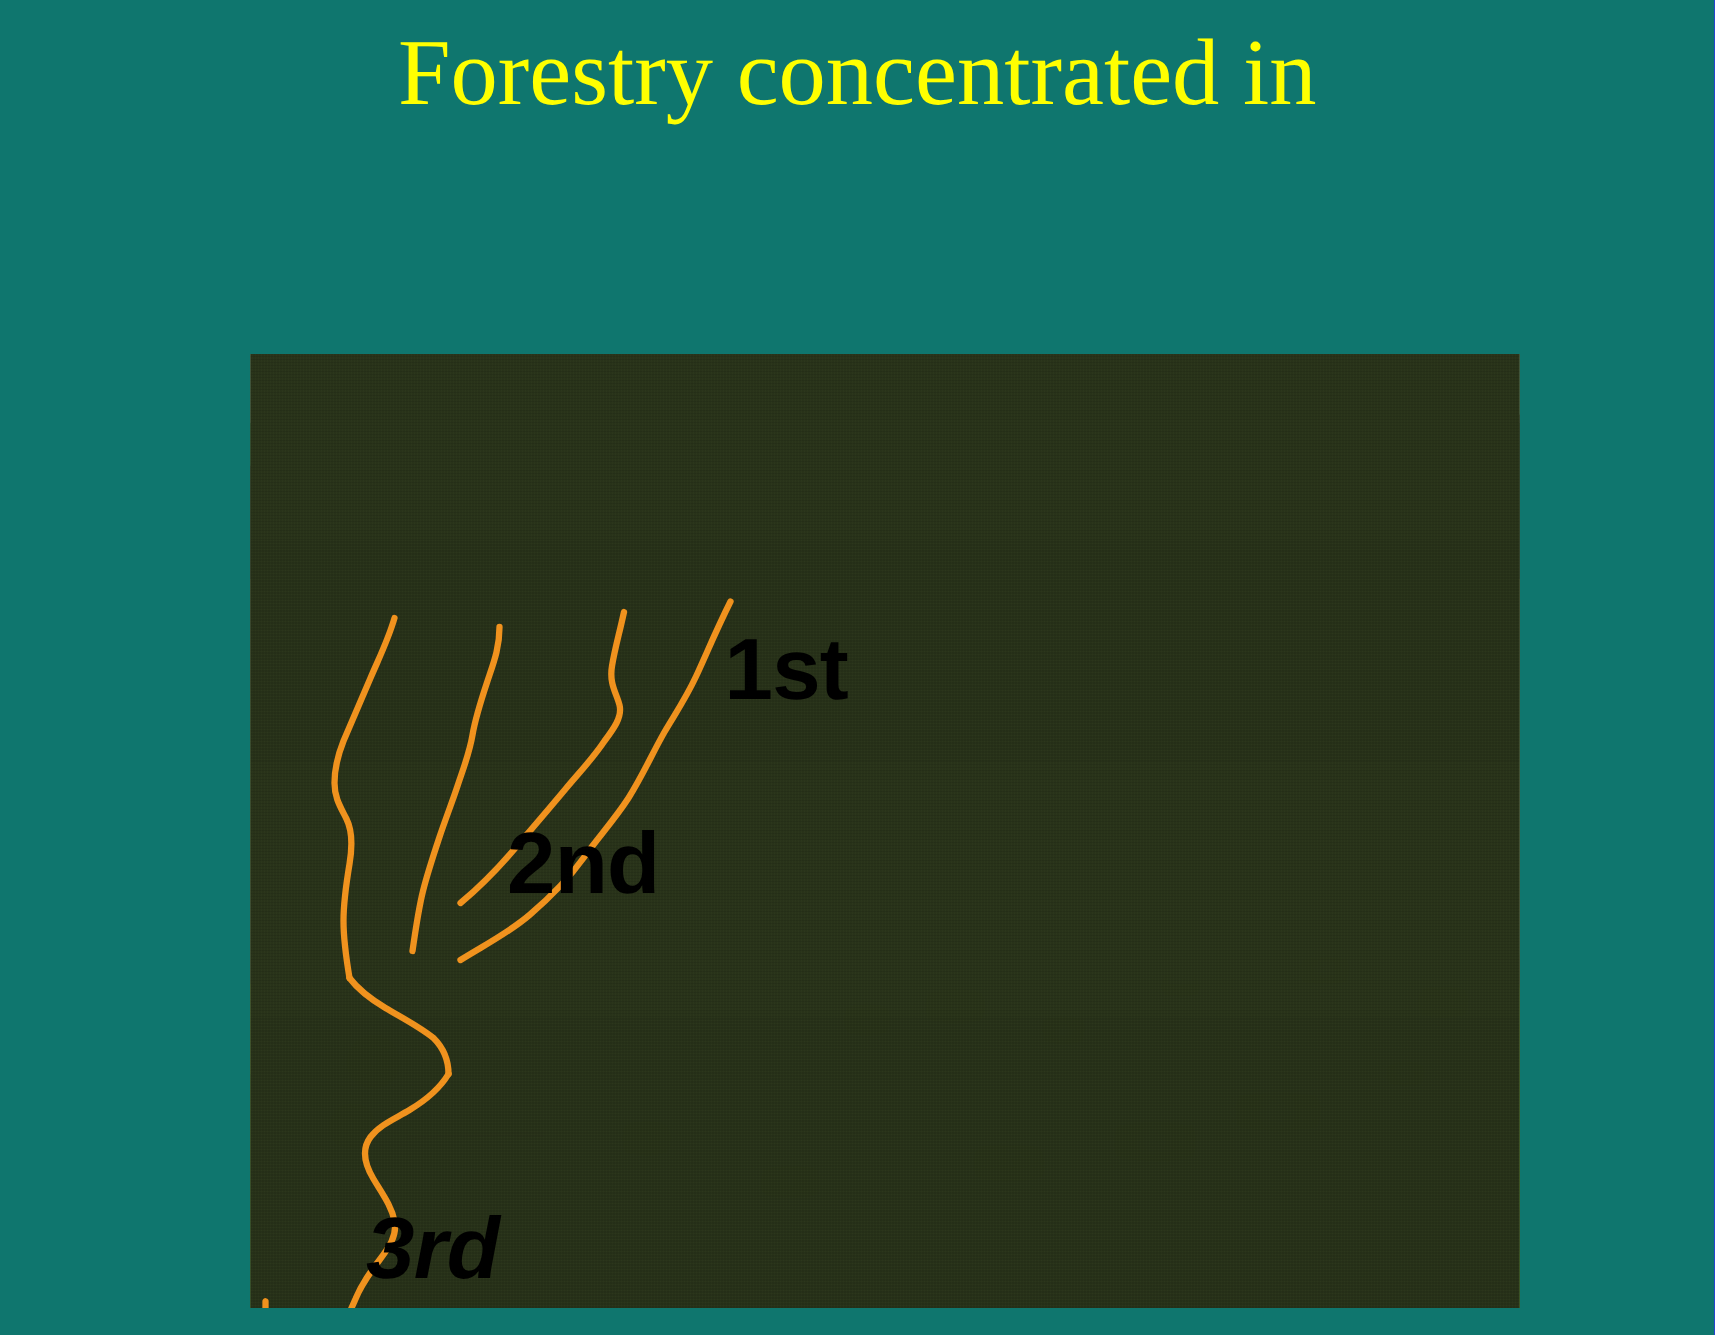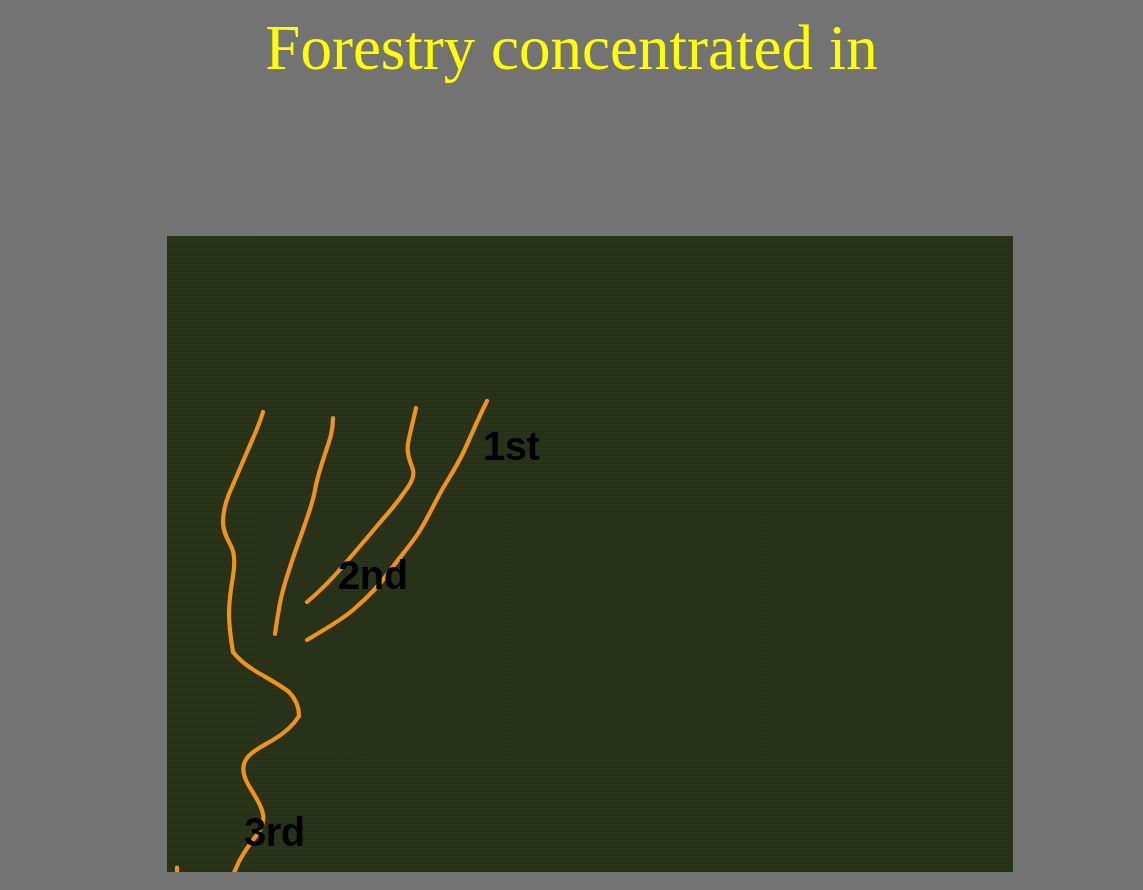--- a/index.html
+++ b/index.html
@@ -5,21 +5,21 @@
 <style>
   html, body {
     margin: 0;
     padding: 0;
     background: #0000ff;
   }
   #slide {
     position: relative;
     width: 1143px;
     height: 890px;
-    background: #737373;
+    background: #0f766e;
     overflow: hidden;
     font-family: "Liberation Sans", sans-serif;
   }
 
   
   #title {
     position: absolute;
     left: 0;
     top: 6px;
     width: 1143px;
@@ -212,28 +212,28 @@
     width: 846px; height: 636px;
     pointer-events: none;
   }
 
   
   .order-label {
     position: absolute;
     color: #000000;
     font-family: "Liberation Sans", "DejaVu Sans", sans-serif;
     font-weight: bold;
-    font-size: 40px;
+    font-size: 58px;
     line-height: 49px;
     letter-spacing: -0.5px;
     white-space: nowrap;
   }
   #label-1st { left: 483px; top: 422px; }
   #label-2nd { left: 338px; top: 551px; }
-  #label-3rd { left: 244px; top: 808px; }
+  #label-3rd { left: 244px; top: 808px; font-style: italic; }
 </style>
 </head>
 <body>
 
 <div id="slide">
 
   <div id="title">
     <span class="ln">Forestry concentrated in</span>
   </div>
 

